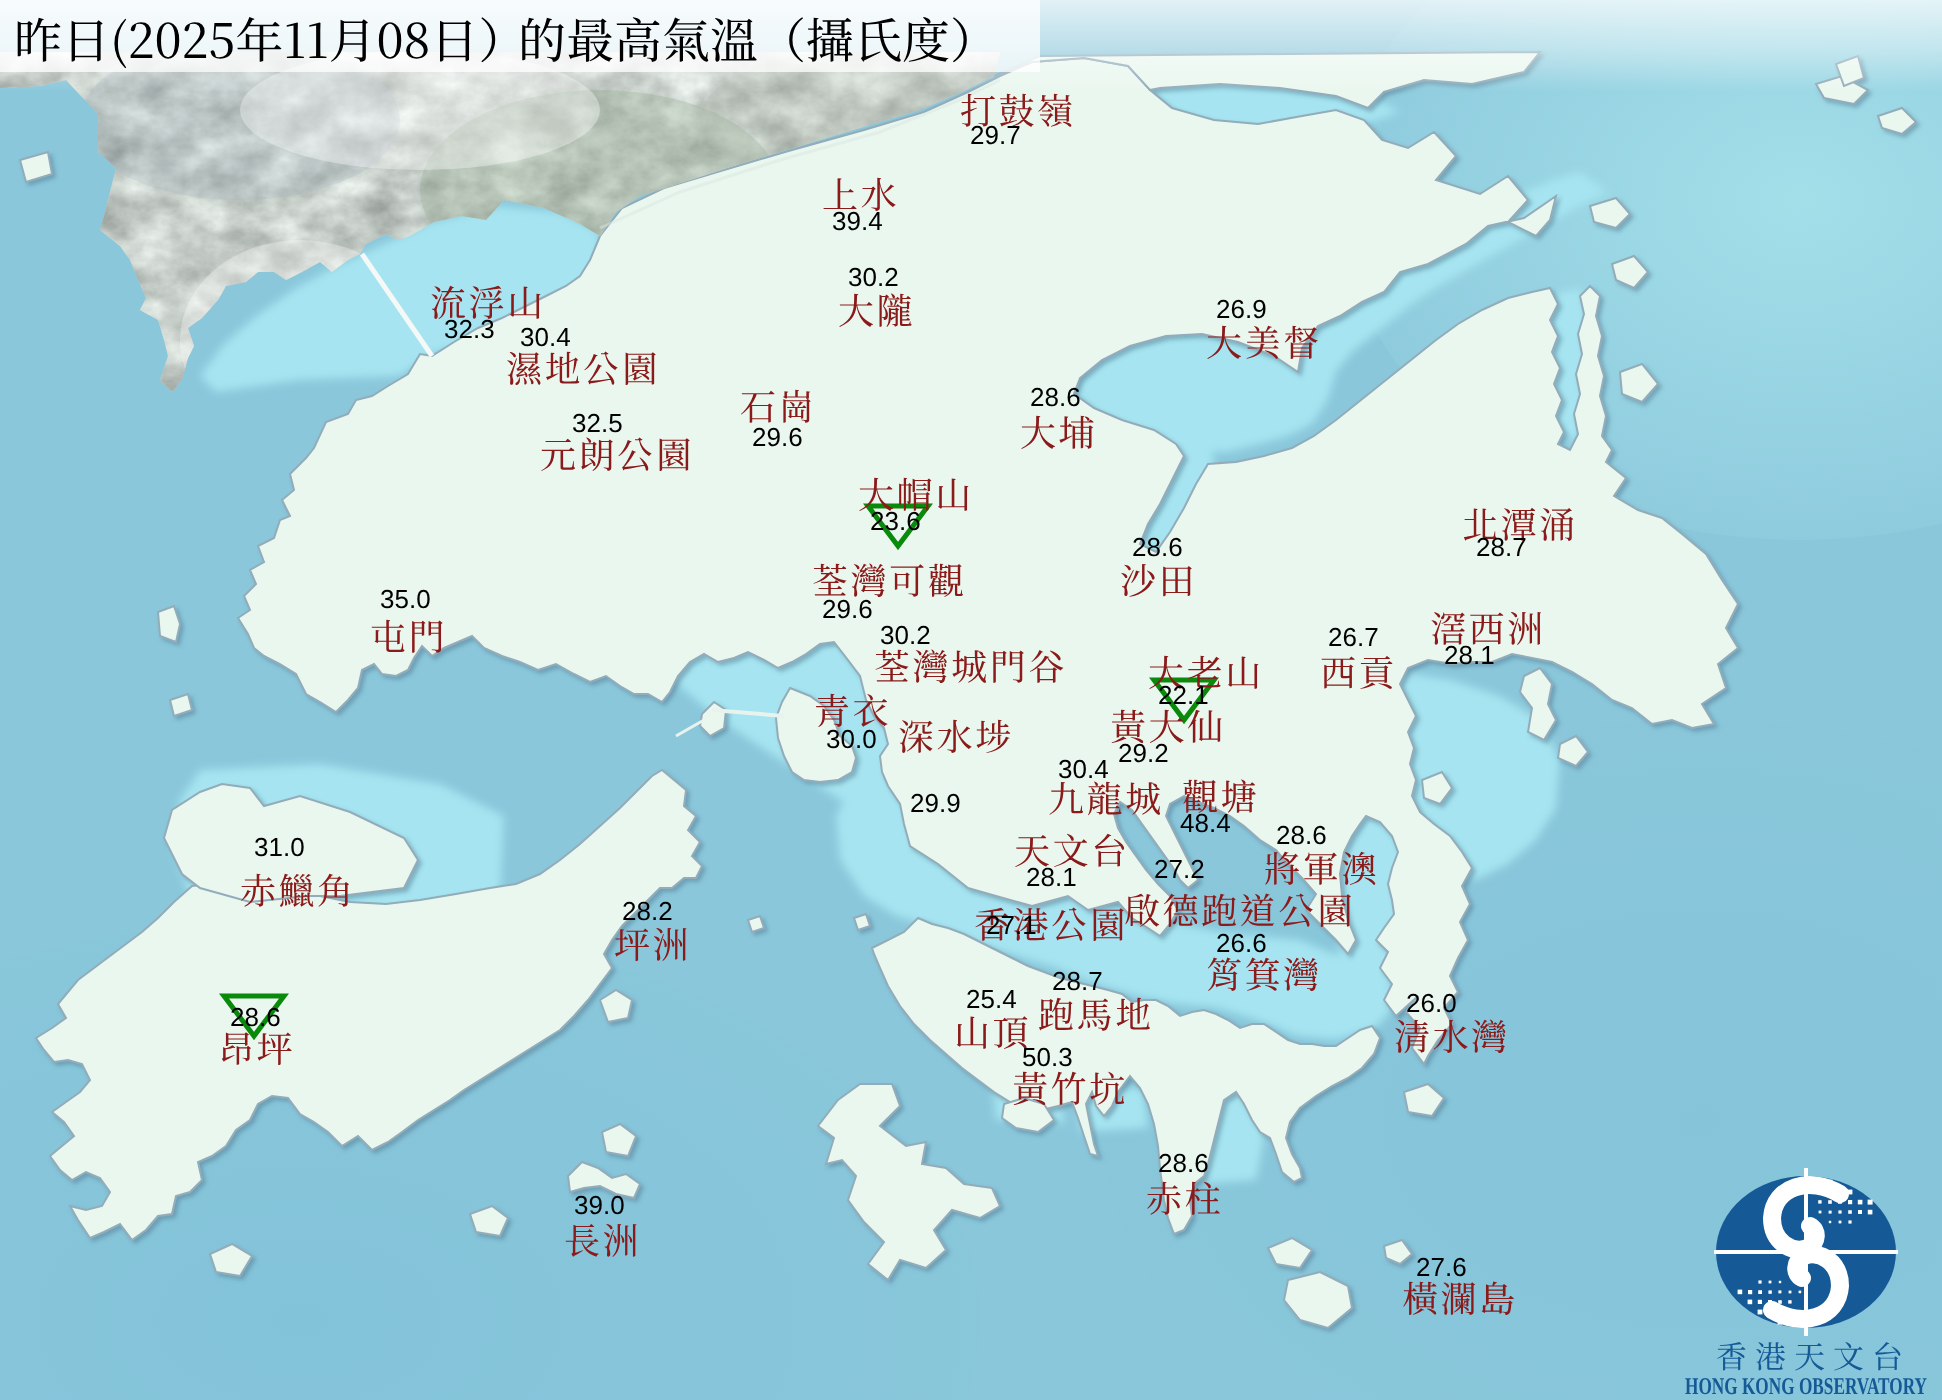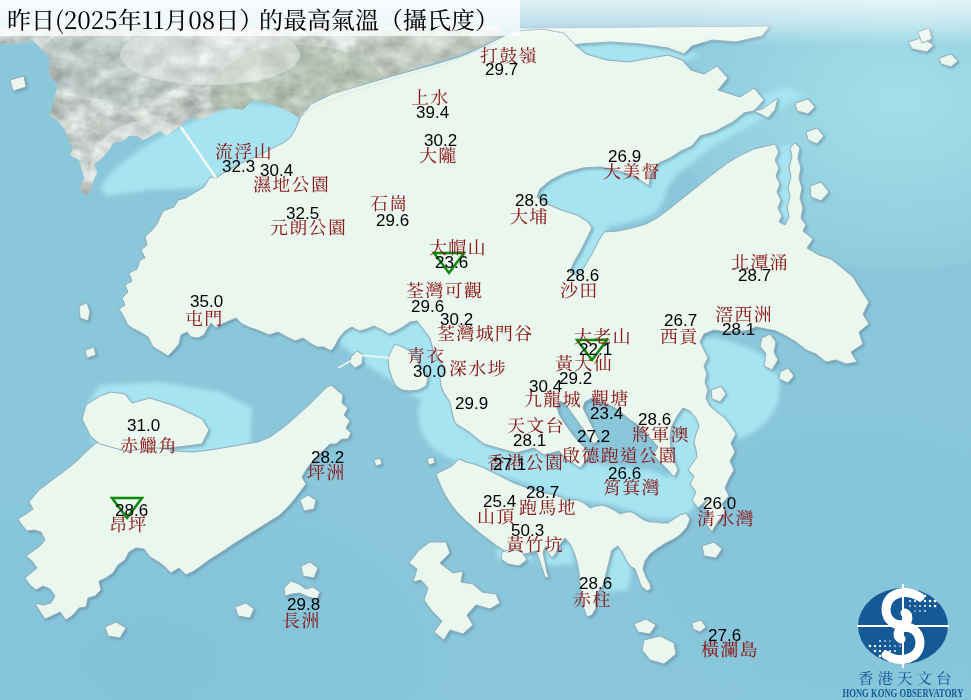--- a/index.html
+++ b/index.html
@@ -1,14 +1,14 @@
 <!DOCTYPE html>
 <html><head><meta charset="utf-8"><style>
 html,body{margin:0;padding:0}
-.num{position:absolute;font-family:"Liberation Sans",sans-serif;font-size:17px;color:#000;line-height:1;white-space:pre}
+.num{position:absolute;font-family:"Liberation Sans",sans-serif;font-size:13px;color:#000;line-height:1;white-space:pre}
 </style></head><body>
 <div style="position:relative;width:971px;height:700px;overflow:hidden;background:#8ac7db">
 <svg width="971" height="700" viewBox="0 0 971 700" style="position:absolute;left:0;top:0">
 <defs>
 <clipPath id="texclip">
           <path d="M0,26 500,26 497,38 481,46 460,55 430,64 400,73 370,82 345,90 320,98 308,106 300,118 290,112 272,104 252,100 243,110 231,108 217,111 205,118 199,120 193,117 183,122 180,127 174,130 166,136 160,131 151,136 143,140 137,136 129,136 123,141 113,143 109,150 101,159 94,164 97,173 94,179 91,190 86,196 80,190 84,178 82,170 79,160 70,155 73,149 69,140 65,130 60,123 50,115 52,108 58,84 49,76 49,57 33,40 20,43 0,44 Z"></path>
         </clipPath>
 <filter id="tex" x="-5%" y="-5%" width="110%" height="110%" color-interpolation-filters="sRGB">
   <feTurbulence type="fractalNoise" baseFrequency="0.045 0.06" numOctaves="5" seed="11"></feTurbulence>
   <feColorMatrix type="matrix" values="0.55 0 0 0 0.50  0.55 0 0 0 0.53  0.55 0 0 0 0.51  0 0 0 0 1"></feColorMatrix>
@@ -407,28 +407,28 @@
 <div class="num" style="left:738px;top:267px">28.7</div>
 <div class="num" style="left:190px;top:293px">35.0</div>
 <div class="num" style="left:440px;top:311px">30.2</div>
 <div class="num" style="left:664px;top:312px">26.7</div>
 <div class="num" style="left:722px;top:321px">28.1</div>
 <div class="num" style="left:413px;top:363px">30.0</div>
 <div class="num" style="left:455px;top:395px">29.9</div>
 <div class="num" style="left:579px;top:341px">22.1</div>
 <div class="num" style="left:559px;top:370px">29.2</div>
 <div class="num" style="left:529px;top:378px">30.4</div>
-<div class="num" style="left:590px;top:405px">23.4</div>
+<div class="num" style="left:590px;top:405px">48.4</div>
 <div class="num" style="left:513px;top:432px">28.1</div>
 <div class="num" style="left:638px;top:411px">28.6</div>
 <div class="num" style="left:577px;top:428px">27.2</div>
 <div class="num" style="left:493px;top:456px">27.1</div>
 <div class="num" style="left:608px;top:465px">26.6</div>
 <div class="num" style="left:127px;top:417px">31.0</div>
 <div class="num" style="left:311px;top:449px">28.2</div>
 <div class="num" style="left:115px;top:502px">28.6</div>
 <div class="num" style="left:483px;top:493px">25.4</div>
 <div class="num" style="left:526px;top:484px">28.7</div>
 <div class="num" style="left:511px;top:522px">50.3</div>
 <div class="num" style="left:703px;top:495px">26.0</div>
 <div class="num" style="left:579px;top:575px">28.6</div>
-<div class="num" style="left:287px;top:596px">29.8</div>
+<div class="num" style="left:287px;top:596px">39.0</div>
 <div class="num" style="left:708px;top:627px">27.6</div>
 </div>
 </body></html>

